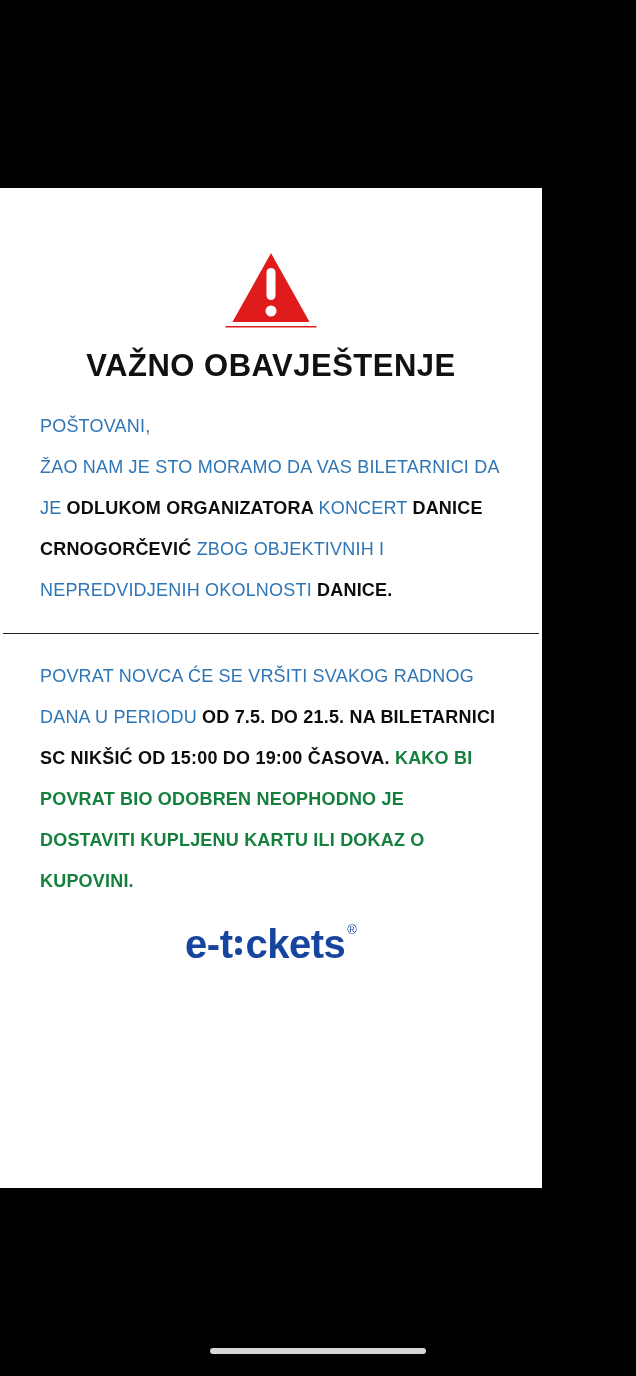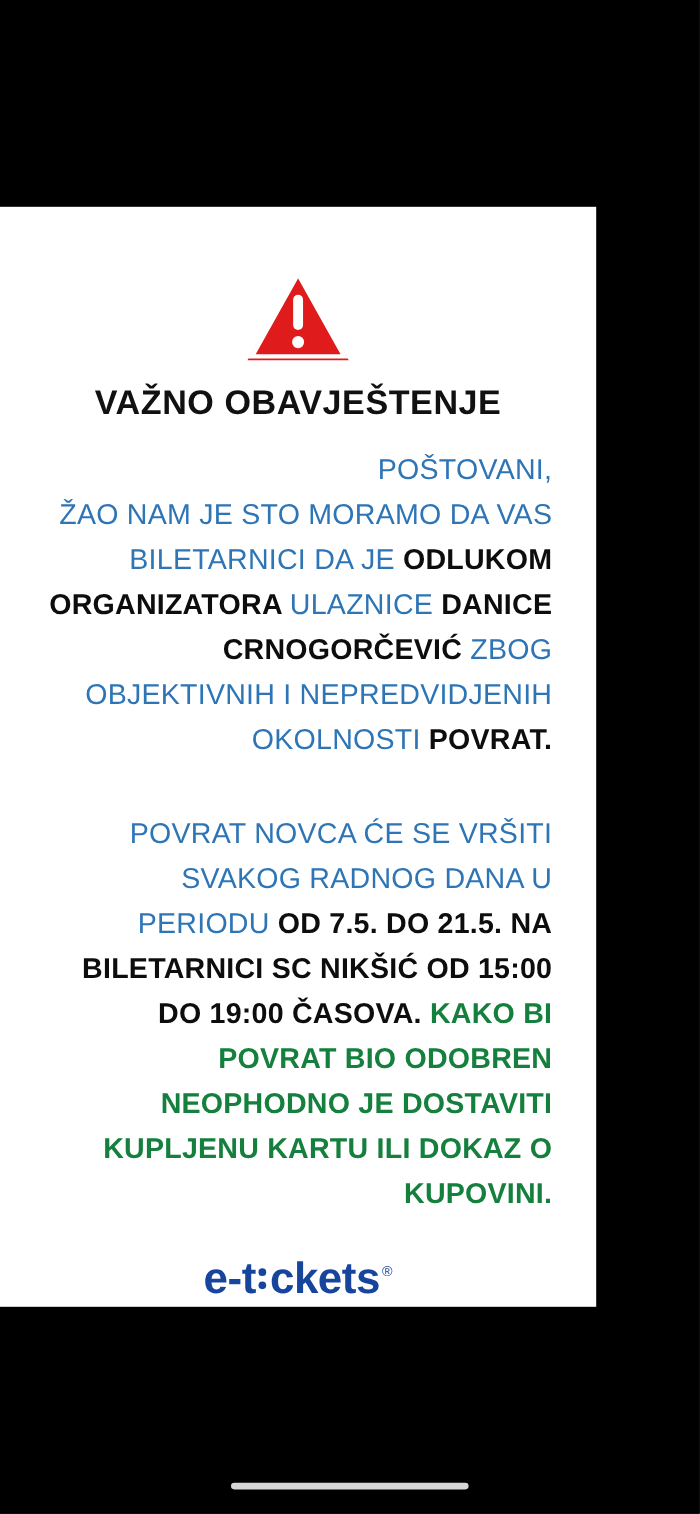--- a/index.html
+++ b/index.html
@@ -40,22 +40,22 @@
   .notice-title {
     margin-top: 16px;
     font-size: 31px;
     font-weight: bold;
     letter-spacing: 0.5px;
     color: #111111;
     text-align: center;
   }
   .para {
     margin-top: 22px;
-    text-align: right;
-    font-size: 26px;
+    text-align: left;
+    font-size: 18px;
     line-height: 41px;
     color: #2e75b6;
     letter-spacing: 0.2px;
   }
   .para .b-dark {
     color: #0d0d0d;
     font-weight: bold;
   }
   .para .b-blue {
     color: #15803d;
@@ -67,23 +67,22 @@
     background: #222222;
     margin: 22px 0 4px 0;
   }
   .para.tight {
     margin-top: 18px;
   }
   .para.last {
     margin-top: 38px;
   }
   .logo-row {
-    margin-top: 34px;
+    margin-top: 20px;
     display: flex;
-    align-items: flex-end;
     justify-content: center;
   }
   .logo {
     font-size: 40px;
     font-weight: bold;
     color: #17459e;
     letter-spacing: -0.5px;
     position: relative;
   }
   .logo .dots {
@@ -132,21 +131,21 @@
         <path d="M52 11 L94 86 L10 86 Z" fill="none" stroke="#ffffff" stroke-width="4"></path>
         <rect x="47.5" y="30" width="9" height="32" rx="4.5" fill="#ffffff"></rect>
         <circle cx="52" cy="73" r="5.5" fill="#ffffff"></circle>
       </svg>
     </div>
 
     <div class="notice-title">VAŽNO OBAVJEŠTENJE</div>
 
     <div class="para">
       <span>POŠTOVANI,</span><br>
-      <span>ŽAO NAM JE STO MORAMO DA VAS BILETARNICI DA JE </span><span class="b-dark">ODLUKOM ORGANIZATORA </span><span>ULAZNICE </span><span class="b-dark">DANICE CRNOGORČEVIĆ </span><span>ZBOG OBJEKTIVNIH I NEPREDVIDJENIH OKOLNOSTI </span><span class="b-dark">POVRAT</span><span class="b-dark">.</span>
+      <span>ŽAO NAM JE STO MORAMO DA VAS BILETARNICI DA JE </span><span class="b-dark">ODLUKOM ORGANIZATORA </span><span>KONCERT </span><span class="b-dark">DANICE CRNOGORČEVIĆ </span><span>ZBOG OBJEKTIVNIH I NEPREDVIDJENIH OKOLNOSTI </span><span class="b-dark">DANICE</span><span class="b-dark">.</span>
     </div>
 
     <div class="divider"></div>
 
     <div class="para tight">
       <span>POVRAT NOVCA ĆE SE VRŠITI SVAKOG RADNOG DANA U PERIODU </span><span class="b-dark">OD 7.5. DO 21.5. NA BILETARNICI SC NIKŠIĆ OD 15:00 DO 19:00 ČASOVA. </span><span class="b-blue">KAKO BI POVRAT BIO ODOBREN NEOPHODNO JE DOSTAVITI KUPLJENU KARTU ILI DOKAZ O KUPOVINI.</span>
     </div>
 
 
     <div class="logo-row">

